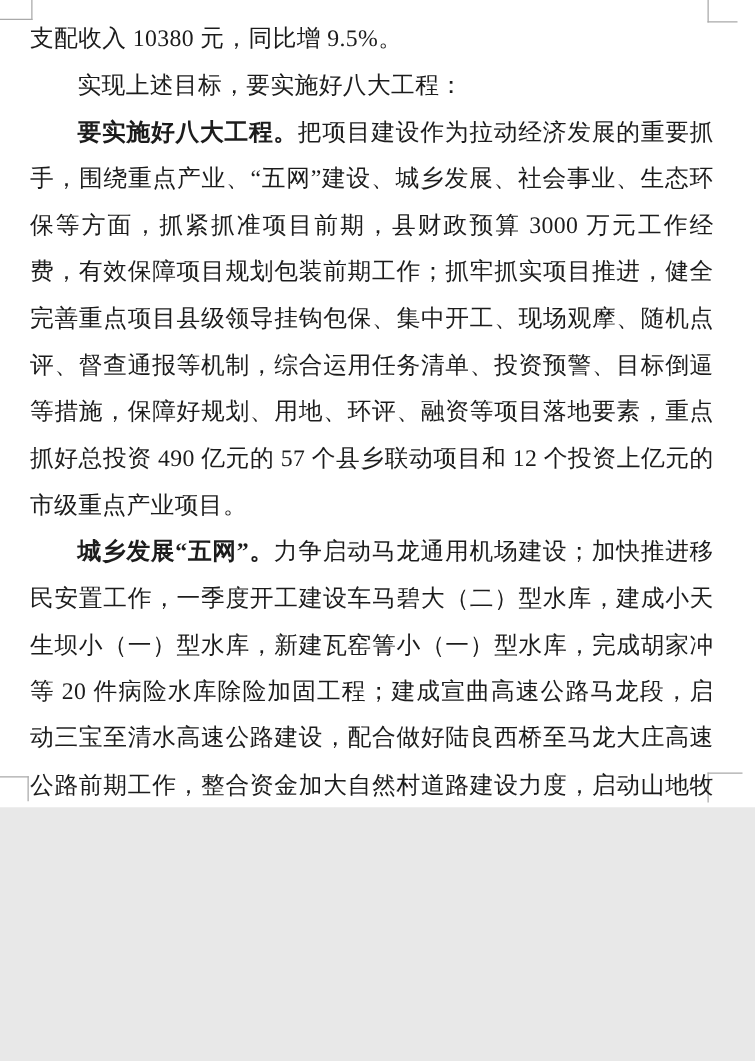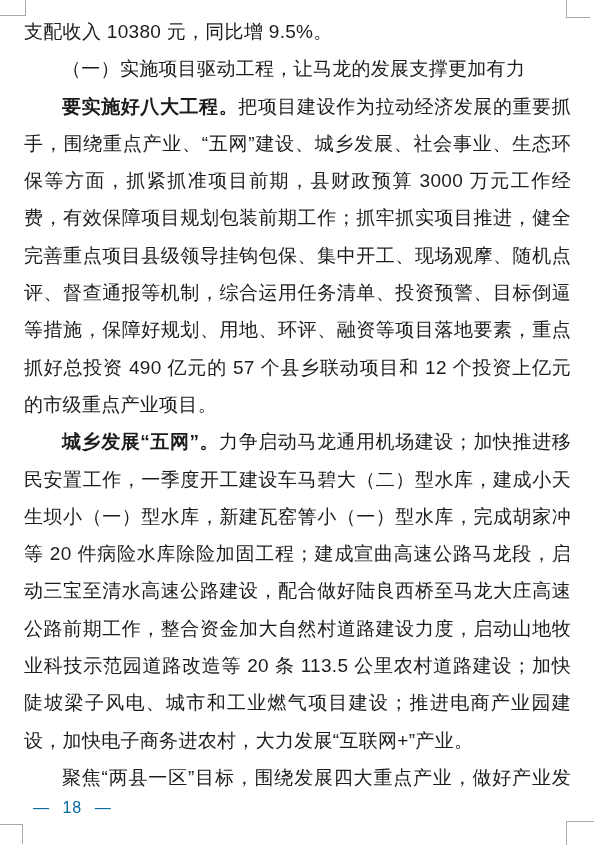--- a/index.html
+++ b/index.html
@@ -1,22 +1,22 @@
 <!DOCTYPE html>
 <html><head>
 <meta charset="utf-8">
 <style>
   html,body{margin:0;padding:0;background:#e8e8e8;}
   .page{
     position:relative;
-    width:604px;height:849px;
+    width:604px;height:646px;
     margin:0 auto;
     background:#ffffff;
     overflow:hidden;
-    font-family:Liberation Sans, sans-serif;
+    font-family:Liberation Serif, serif;
     color:#1c1c1c;
   }
   
   .crop-mark{position:absolute;}
   .crop-mark.tl{left:0;top:0;width:25px;height:15px;
     border-right:1px solid #a9a9a9;border-bottom:1px solid #a9a9a9;}
   .crop-mark.tr{right:14px;top:0;width:23px;height:17px;
     border-left:1px solid #a9a9a9;border-bottom:1px solid #a9a9a9;}
   .crop-mark.bl{left:0;bottom:5px;width:22px;height:19px;
     border-right:1px solid #a9a9a9;border-top:1px solid #a9a9a9;}
@@ -50,21 +50,21 @@
 
 <div class="page">
 
   <div class="crop-mark tl"></div>
   <div class="crop-mark tr"></div>
   <div class="crop-mark bl"></div>
   <div class="crop-mark br"></div>
 
   <div class="content" id="paragraphs">
       <div class="para body"><span>支配收入 10380 元，同比增 9.5%。</span></div>
-      <div class="para heading indent"><span>（一）实施项目驱动工程，让马龙的发展支撑更加有力</span></div>
+      <div class="para body indent"><span>实现上述目标，要实施好八大工程：</span></div>
       <div class="para body indent"><span class="bold-lead">要实施好八大工程。</span><span>把项目建设作为拉动经济发展的重要抓手，围绕重点产业、“五网”建设、城乡发展、社会事业、生态环保等方面，抓紧抓准项目前期，县财政预算 3000 万元工作经费，有效保障项目规划包装前期工作；抓牢抓实项目推进，健全完善重点项目县级领导挂钩包保、集中开工、现场观摩、随机点评、督查通报等机制，综合运用任务清单、投资预警、目标倒逼等措施，保障好规划、用地、环评、融资等项目落地要素，重点抓好总投资 490 亿元的 57 个县乡联动项目和 12 个投资上亿元的市级重点产业项目。</span></div>
       <div class="para body indent"><span class="bold-lead">城乡发展“五网”。</span><span>力争启动马龙通用机场建设；加快推进移民安置工作，一季度开工建设车马碧大（二）型水库，建成小天生坝小（一）型水库，新建瓦窑箐小（一）型水库，完成胡家冲等 20 件病险水库除险加固工程；建成宣曲高速公路马龙段，启动三宝至清水高速公路建设，配合做好陆良西桥至马龙大庄高速公路前期工作，整合资金加大自然村道路建设力度，启动山地牧业科技示范园道路改造等 20 条 113.5 公里农村道路建设；加快陡坡梁子风电、城市和工业燃气项目建设；推进电商产业园建设，加快电子商务进农村，大力发展“互联网+”产业。</span></div>
       <div class="para body indent cont-line"><span>聚焦“两县一区”目标，围绕发展四大重点产业，做好产业发</span></div>
     </div>
 
   <div class="footer">
     <span>— 18 —</span>
   </div>
 
 </div>

